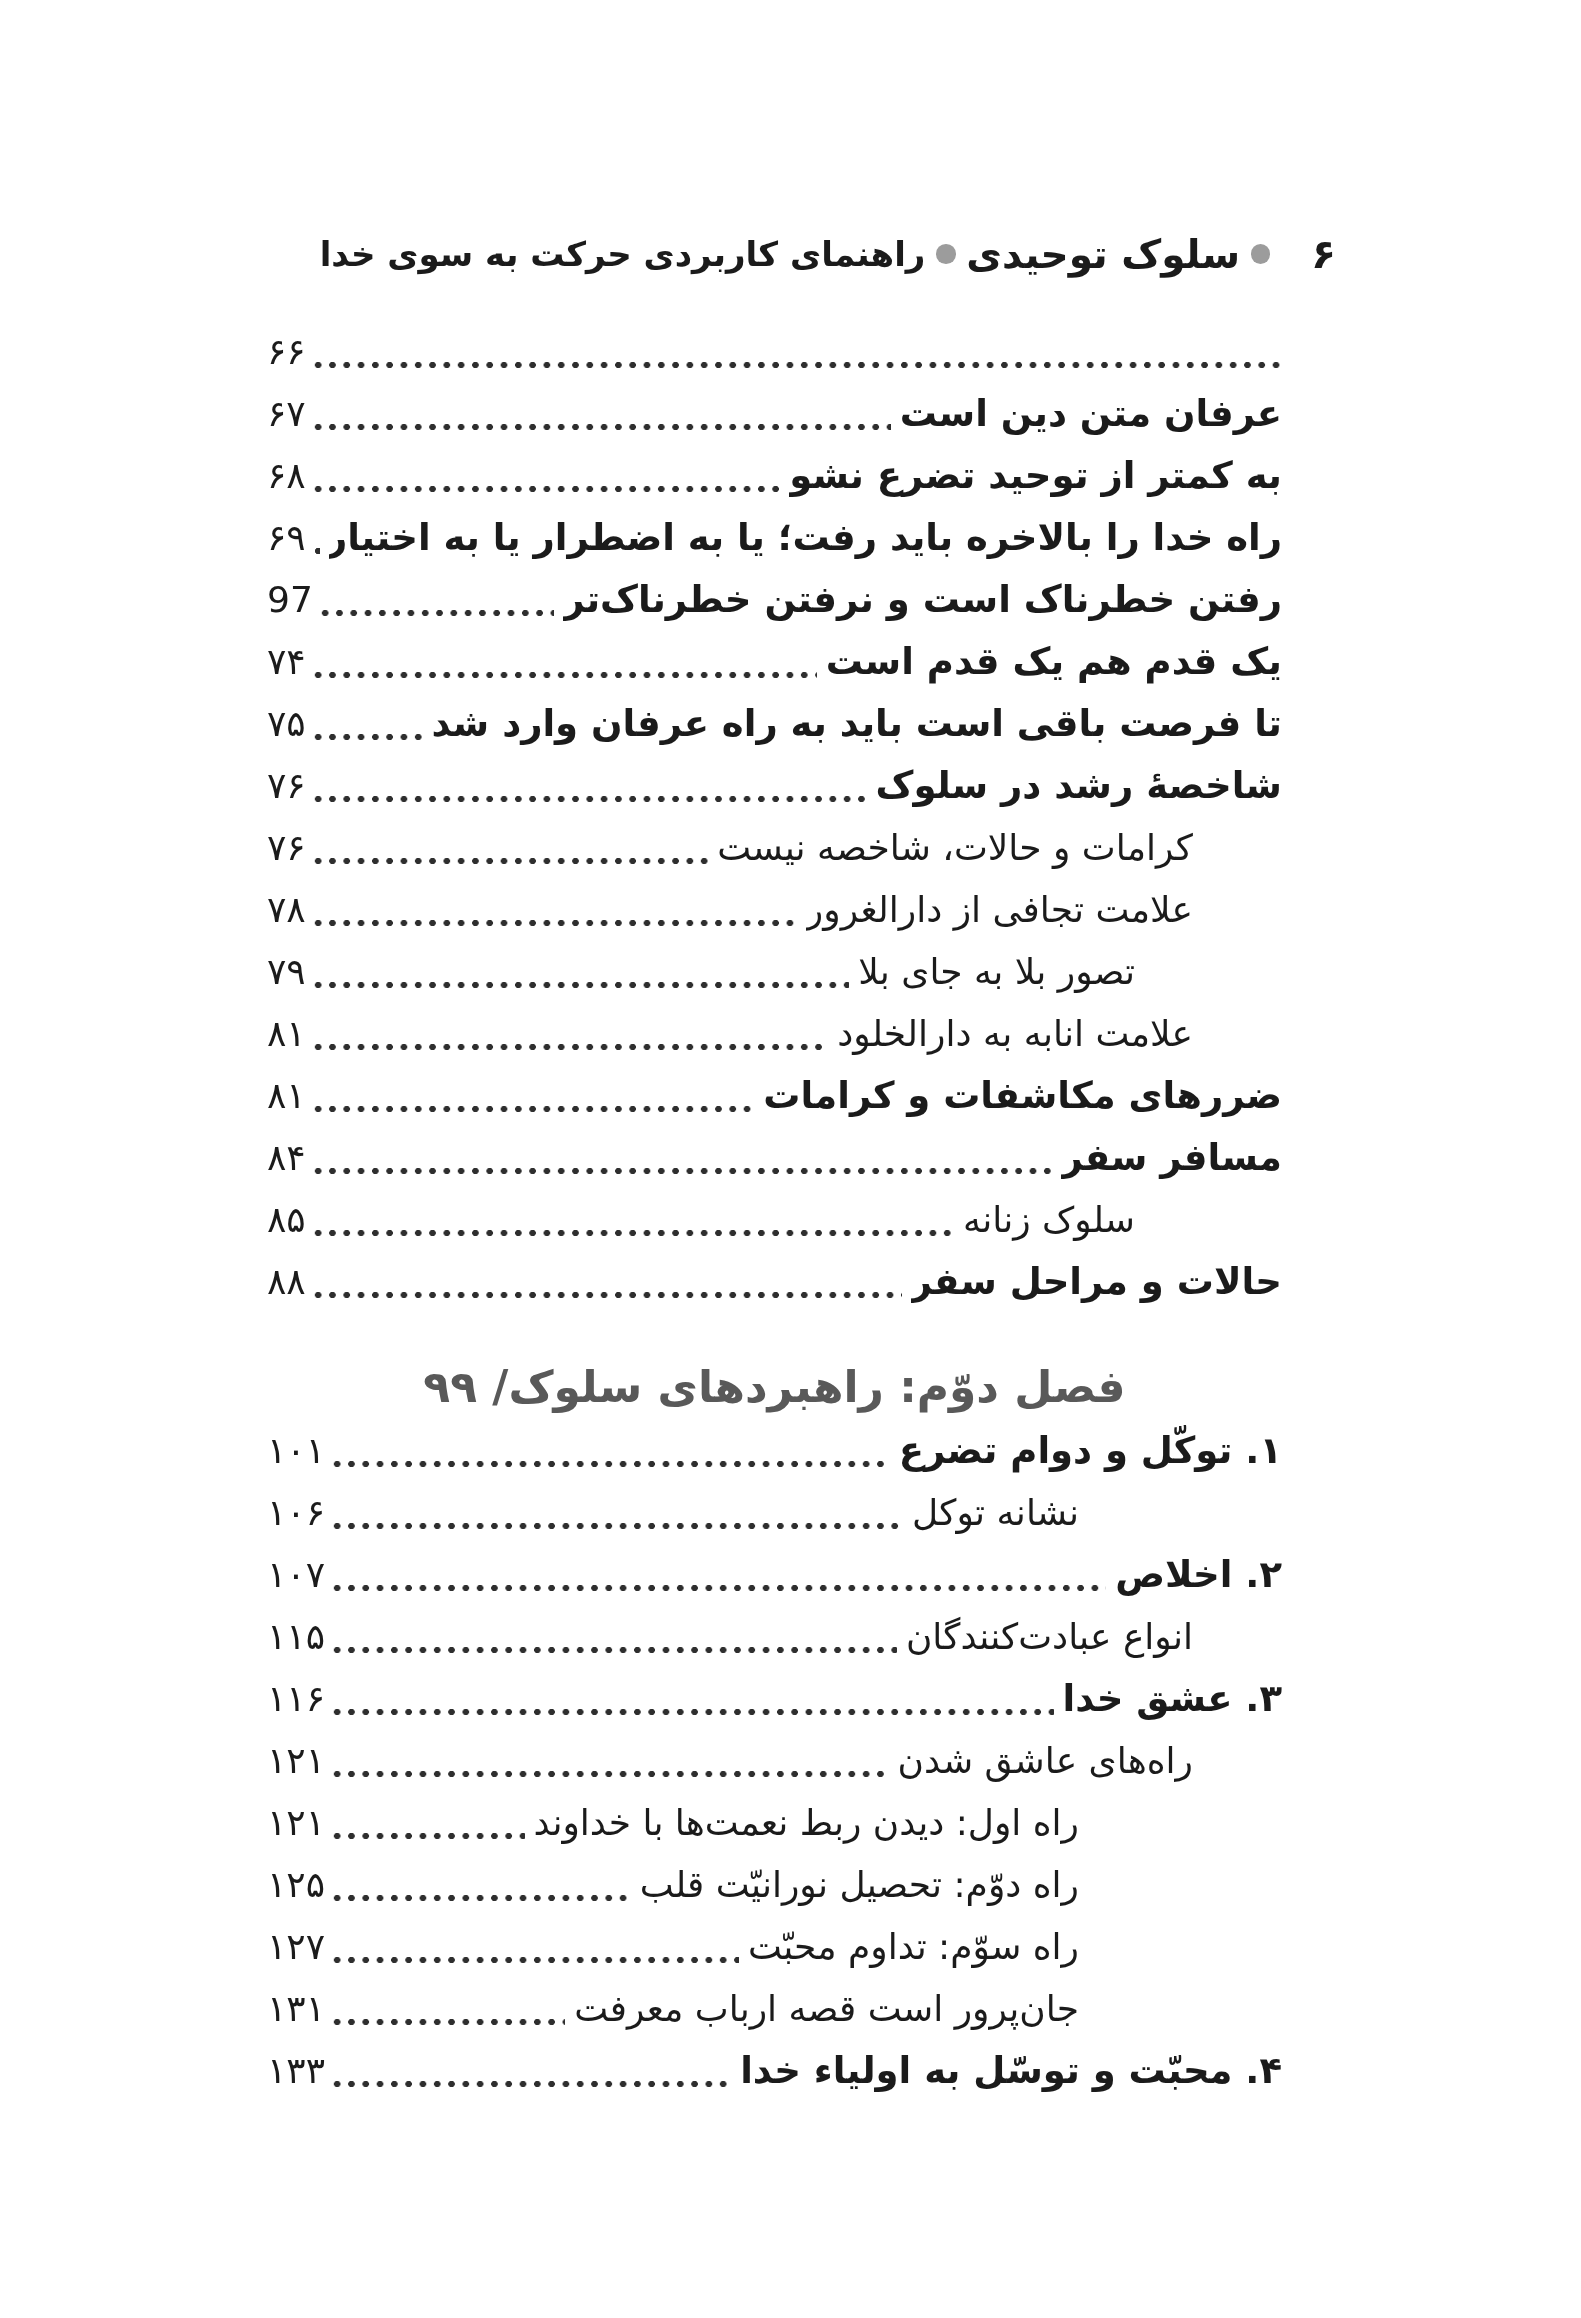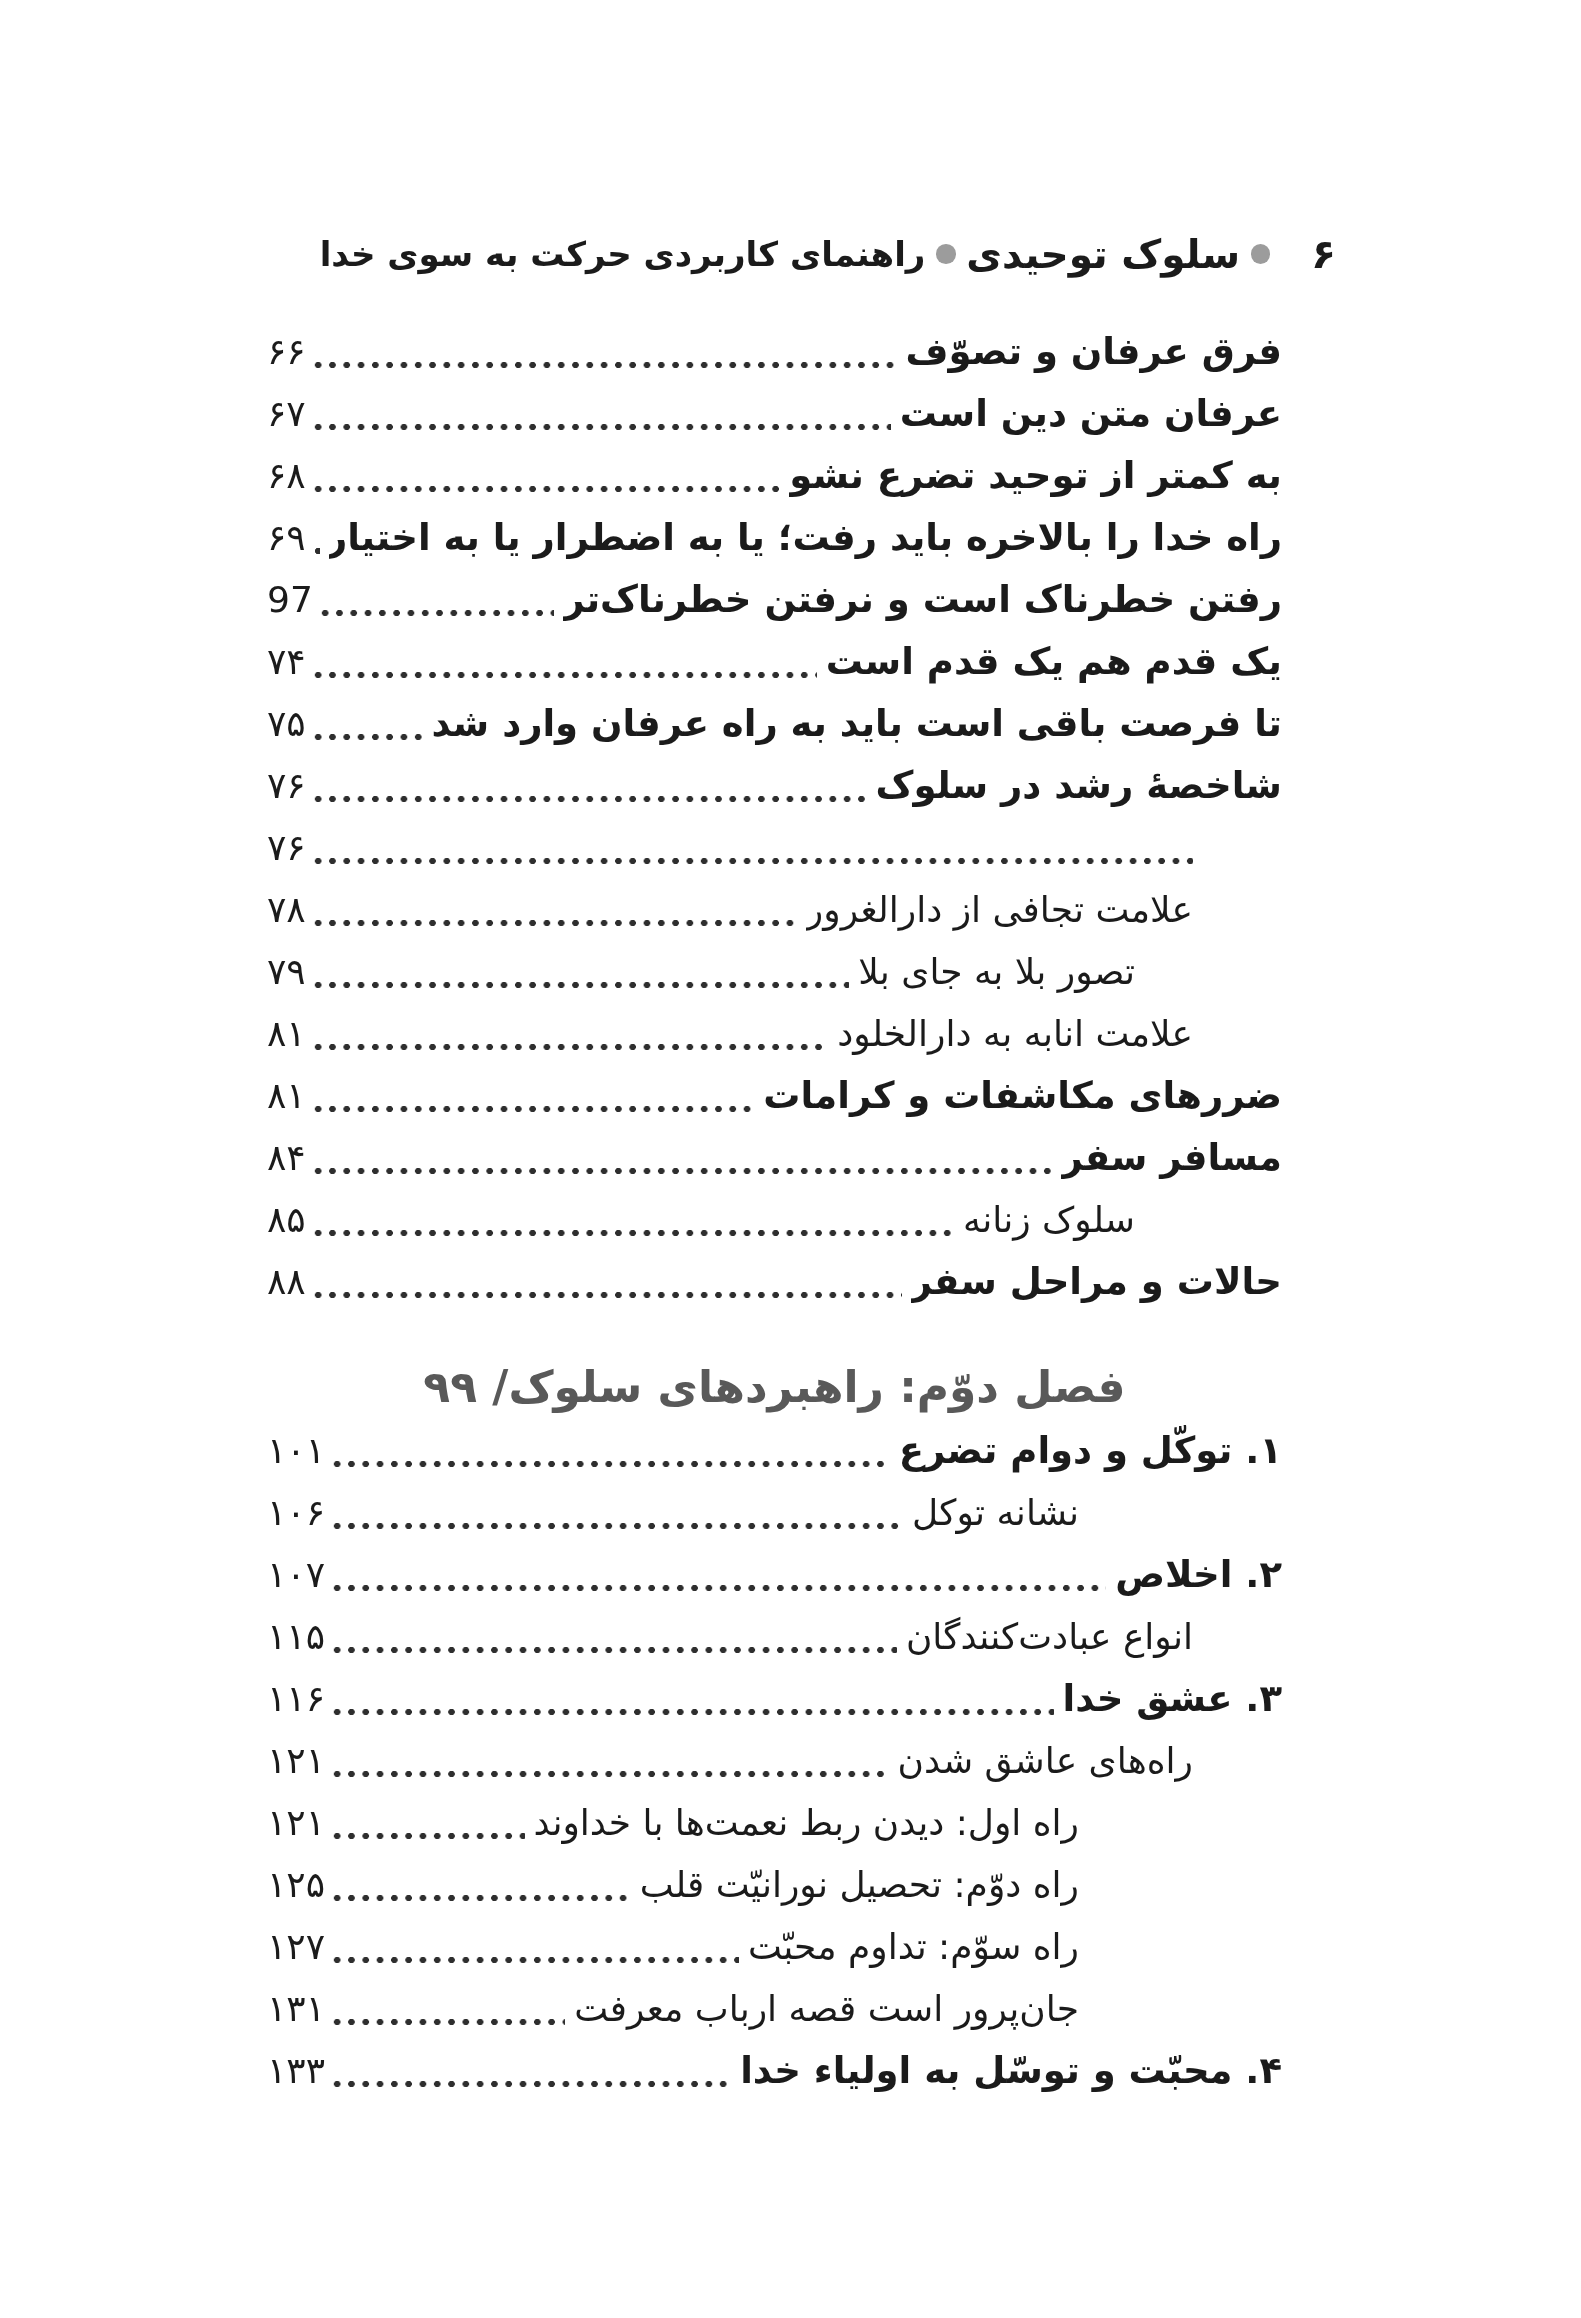--- a/index.html
+++ b/index.html
@@ -115,21 +115,20 @@
     <span class="folio">۶</span>
     <span class="head-bullet"></span>
     <span class="book-title">سلوک توحیدی</span>
     <span class="head-bullet"></span>
     <span class="book-subtitle">راهنمای کاربردی حرکت به سوی خدا</span>
   </header>
 
   <main class="toc">
     <div>
         <div class="row b">
-    <span class="t">فرق عرفان و تصوّف</span>
     <span class="leader"></span>
     <span class="n">۶۶</span>
   </div>
         <div class="row b">
     <span class="t">عرفان متن دین است</span>
     <span class="leader"></span>
     <span class="n">۶۷</span>
   </div>
         <div class="row b">
     <span class="t">به کمتر از توحید تضرع نشو</span>
@@ -155,20 +154,21 @@
     <span class="t">تا فرصت باقی است باید به راه عرفان وارد شد</span>
     <span class="leader"></span>
     <span class="n">۷۵</span>
   </div>
         <div class="row b">
     <span class="t">شاخصهٔ رشد در سلوک</span>
     <span class="leader"></span>
     <span class="n">۷۶</span>
   </div>
         <div class="row ind1">
+    <span class="t">کرامات و حالات، شاخصه نیست</span>
     <span class="leader"></span>
     <span class="n">۷۶</span>
   </div>
         <div class="row ind1">
     <span class="t">علامت تجافی از دارالغرور</span>
     <span class="leader"></span>
     <span class="n">۷۸</span>
   </div>
         <div class="row ind2">
     <span class="t">تصور بلا به جای بلا</span>

